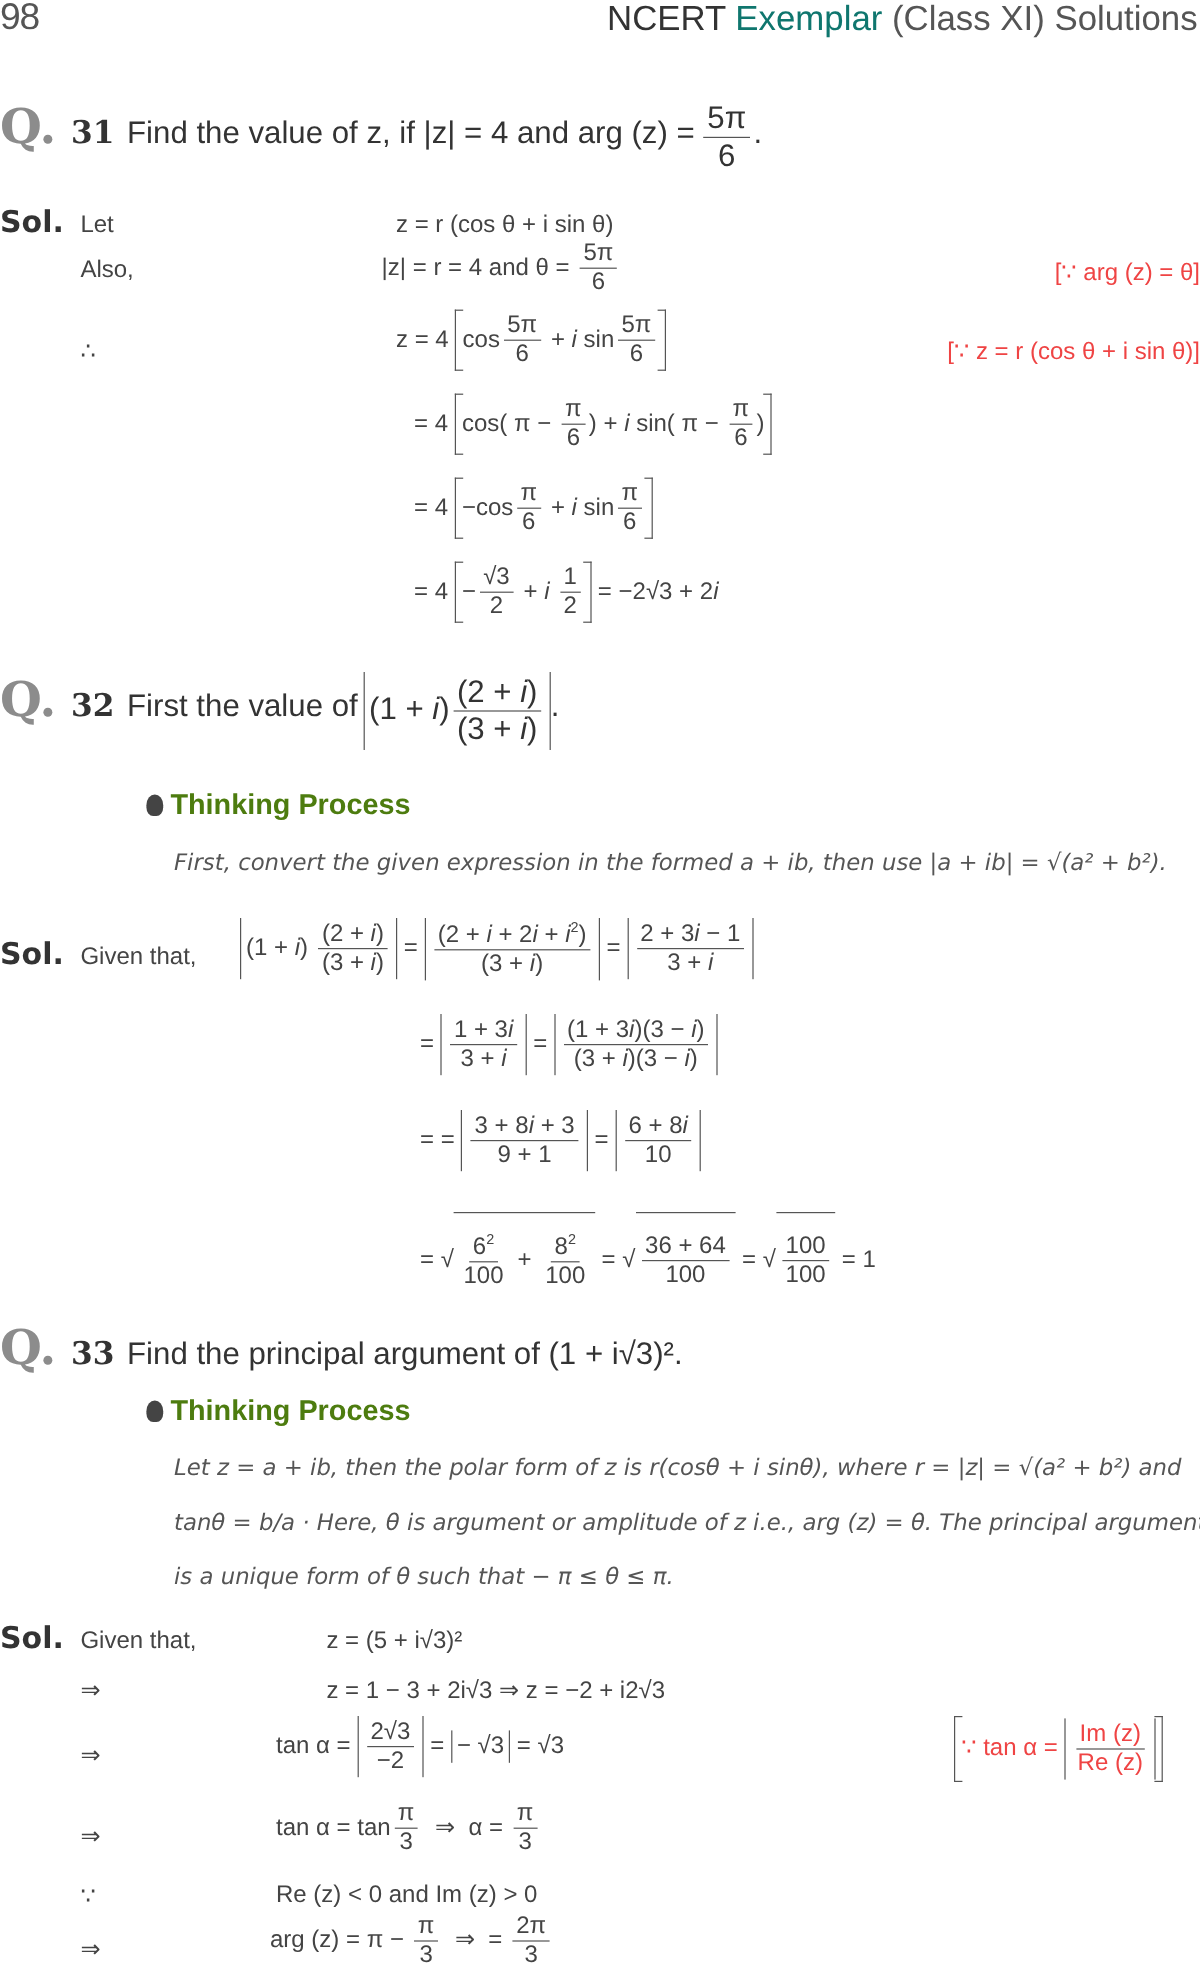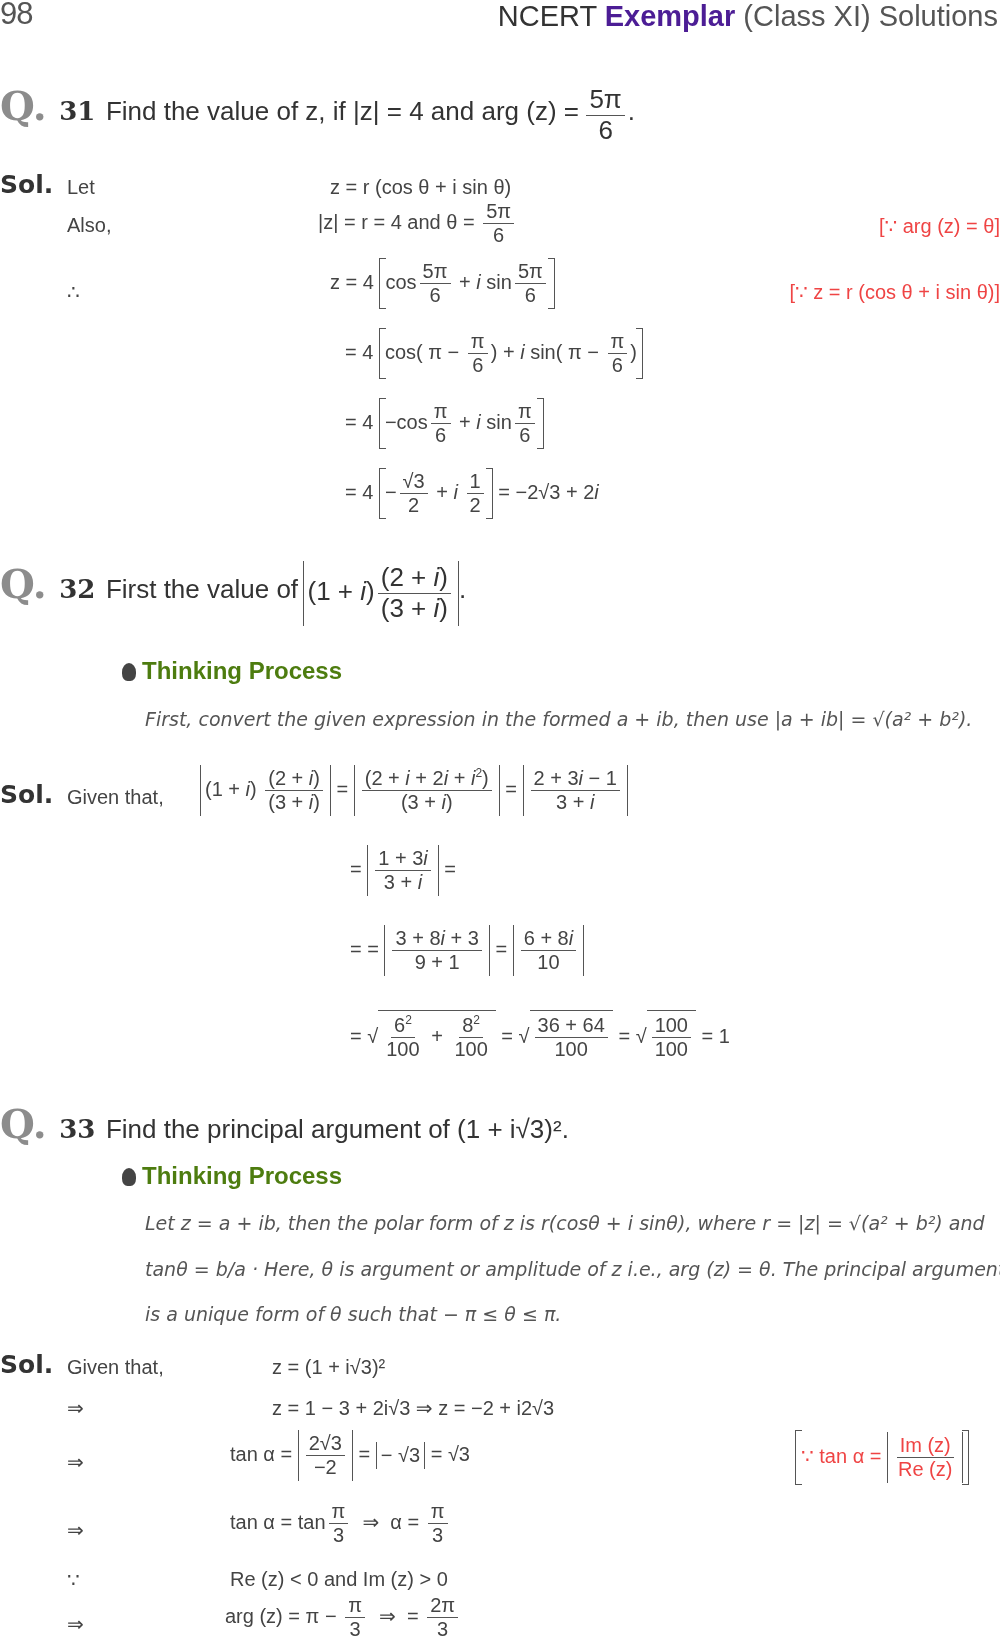--- a/index.html
+++ b/index.html
@@ -1,37 +1,37 @@
 <!DOCTYPE html>
 <html><head>
 <meta charset="utf-8">
 <style>
   html, body { margin: 0; padding: 0; background: #ffffff; }
   body { width: 1000px; height: 1643px; position: relative; overflow: hidden;
          font-family: "Liberation Sans", sans-serif; color: #333; }
   .abs { position: absolute; white-space: nowrap; }
   .hdr-num { left: 0; top: -4px; font-size: 31px; color: #555; font-weight: 300; letter-spacing: -1px; }
   .hdr-title { right: 2px; top: 0; font-size: 29px; color: #333; }
-  .hdr-title .bold { font-weight: bold; color: #4c1d95; }
+  .hdr-title .bold { font-weight: normal; color: #0f766e; }
   .hdr-title .light { color: #555; }
   .qmark { font-family: "DejaVu Serif", serif; font-size: 40px; font-weight: bold; color: #8c8c8c; }
   .qnum { font-family: "DejaVu Serif", serif; font-size: 26px; font-weight: bold; color: #333; margin-left: 8px; margin-right: 6px;}
   .qtext { font-size: 26px; color: #333; }
   .sol { font-family: "DejaVu Sans", sans-serif; font-size: 25px; font-weight: bold; color: #333; }
   .m { font-size: 20px; color: #444; font-family: "Liberation Sans", sans-serif; }
   .it { font-style: italic; }
   .frac { display: inline-flex; flex-direction: column; align-items: center; vertical-align: middle; margin: 0 3px; }
   .frac .n { border-bottom: 1.5px solid #555; padding: 0 3px; line-height: 1.15; }
   .frac .d { padding: 0 3px; line-height: 1.15; }
   .absbar { display: inline-block; border-left: 1.5px solid #555; border-right: 1.5px solid #555; padding: 2px 4px; vertical-align: middle; }
   .sqbr { display: inline-block; position: relative; padding: 2px 6px; vertical-align: middle; }
   .sqbr::before, .sqbr::after { content: ""; position: absolute; top: 0; bottom: 0; width: 6px; border: 1.5px solid #555; }
   .sqbr::before { left: 0; border-right: none; }
   .sqbr::after { right: 0; border-left: none; }
-  .sqrt { display: inline-block; border-top: 1.5px solid #555; padding: 3px 2px; }
+  .sqrt { display: inline-block; border-top: 1.5px solid #555; padding: 16px 2px; }
   .tp-head { font-size: 24px; font-weight: bold; color: #4d7c0f; }
   .tp-head .bulb { display: inline-block; width: 14px; height: 18px; background: #444; border-radius: 50% 50% 40% 40%; margin-right: 6px; vertical-align: -2px; }
   .tp-text { font-size: 19px; font-style: italic; color: #555; font-family: "DejaVu Sans", sans-serif; font-weight: 300; }
   .reason { font-size: 20px; color: #ef4444; }
   sup { font-size: 12px; }
 </style>
 </head>
 <body>
 
 <div class="abs hdr-num">98</div>
@@ -131,21 +131,24 @@
         <span class="d">(3 + <span class="it">i</span>)</span>
       </span></span> = <span class="absbar"><span class="frac">
         <span class="n">2 + 3<span class="it">i</span> − 1</span>
         <span class="d">3 + <span class="it">i</span></span>
       </span></span>
 </div>
 <div class="abs m" style="left:350px; top:845px;">
   = <span class="absbar"><span class="frac">
         <span class="n">1 + 3<span class="it">i</span></span>
         <span class="d">3 + <span class="it">i</span></span>
-      </span></span> = 
+      </span></span> = <span class="absbar"><span class="frac">
+        <span class="n">(1 + 3<span class="it">i</span>)(3 − <span class="it">i</span>)</span>
+        <span class="d">(3 + <span class="it">i</span>)(3 − <span class="it">i</span>)</span>
+      </span></span>
 </div>
 <div class="abs m" style="left:350px; top:925px;">
   =  = <span class="absbar"><span class="frac">
         <span class="n">3 + 8<span class="it">i</span> + 3</span>
         <span class="d">9 + 1</span>
       </span></span> = <span class="absbar"><span class="frac">
         <span class="n">6 + 8<span class="it">i</span></span>
         <span class="d">10</span>
       </span></span>
 </div>
@@ -173,21 +176,21 @@
 
 <div class="abs tp-head" style="left:122px; top:1162px;">
   <span class="bulb"></span><span>Thinking Process</span>
 </div>
 <div class="abs tp-text" style="left:145px; top:1212px;">Let z = a + ib, then the polar form of z is r(cosθ + i sinθ), where r = |z| = √(a² + b²) and</div>
 <div class="abs tp-text" style="left:145px; top:1258px;">tanθ = b/a · Here, θ is argument or amplitude of z i.e., arg (z) = θ. The principal argument</div>
 <div class="abs tp-text" style="left:145px; top:1303px;">is a unique form of θ such that − π ≤ θ ≤ π.</div>
 
 <div class="abs sol" style="left:0; top:1350px;">Sol.</div>
 <div class="abs m" style="left:67px; top:1356px;">Given that,</div>
-<div class="abs m" style="left:272px; top:1356px;">z = (1 + i√3)²</div>
+<div class="abs m" style="left:272px; top:1356px;">z = (5 + i√3)²</div>
 
 <div class="abs m" style="left:67px; top:1396px;">⇒</div>
 <div class="abs m" style="left:272px; top:1396px;">z = 1 − 3 + 2i√3  ⇒  z = −2 + i2√3</div>
 
 <div class="abs m" style="left:67px; top:1450px;">⇒</div>
 <div class="abs m" style="left:230px; top:1430px;">
   tan α = <span class="absbar"><span class="frac">
         <span class="n">2√3</span>
         <span class="d">−2</span>
       </span></span> = <span class="absbar">− √3</span> = √3

